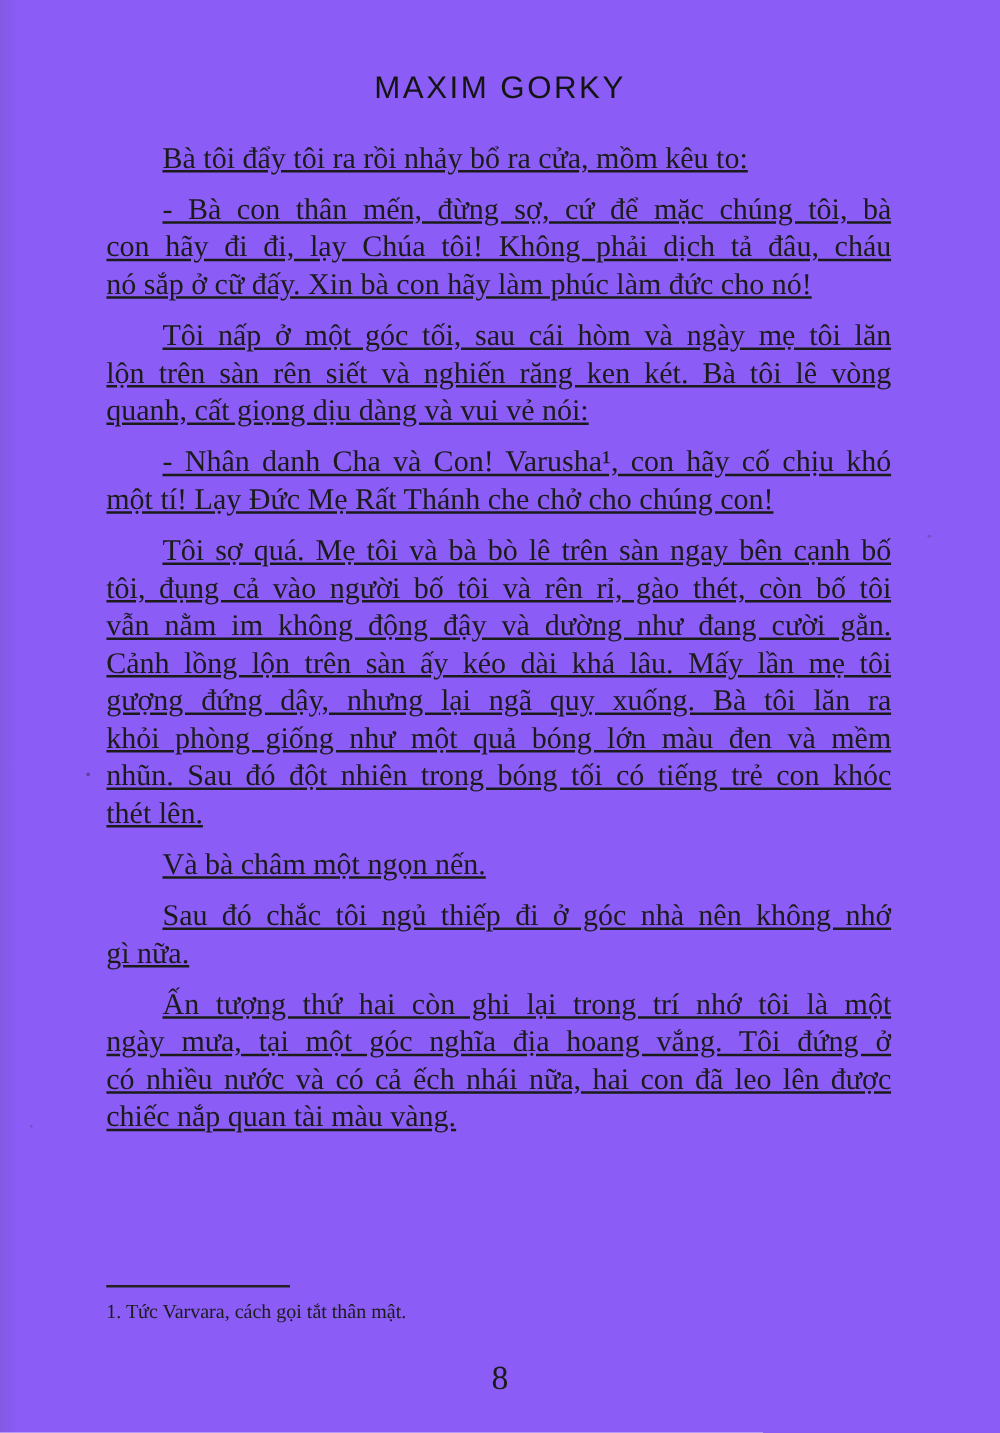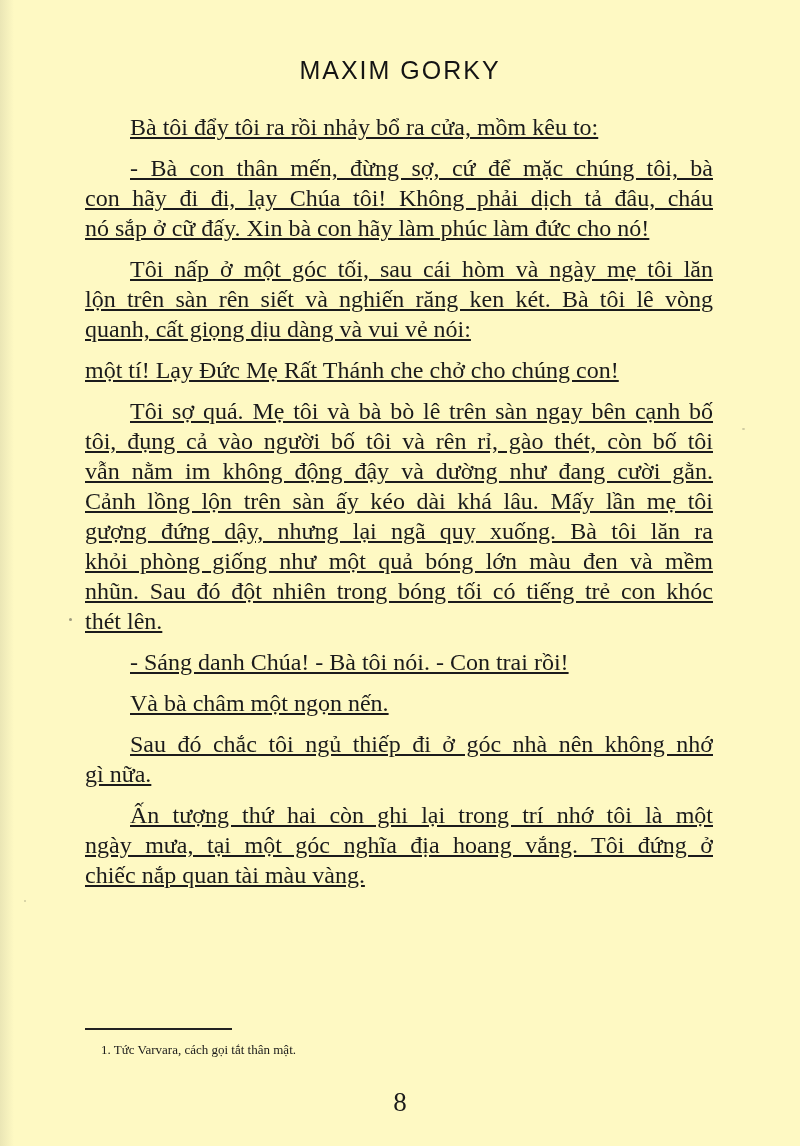--- a/index.html
+++ b/index.html
@@ -6,21 +6,21 @@
   html, body { width: 800px; height: 1146px; }
   body {
     font-family: "Liberation Serif", serif;
     background: #ffffff;
     position: relative;
     overflow: hidden;
   }
   .page {
     position: absolute;
     inset: 0;
-    background: #fef9c3;
+    background: #8b5cf6;
     color: #1b1b1b;
   }
   .edge-shade {
     position: absolute;
     left: 0; top: 0;
     width: 14px; height: 100%;
     background: linear-gradient(to right, rgba(60,60,60,0.10), rgba(60,60,60,0.0));
     pointer-events: none;
   }
   .author-header {
@@ -60,24 +60,23 @@
     top: 1028px;
     width: 147px;
     height: 2px;
     background: #222222;
   }
   .footnote-text {
     position: absolute;
     left: 85px;
     top: 1037px;
     width: 600px;
-    font-size: 13px;
+    font-size: 16px;
     line-height: 26px;
     color: #1b1b1b;
-    margin-left: 16px;
   }
   .page-number {
     position: absolute;
     top: 1087px;
     left: 0;
     width: 100%;
     text-align: center;
     font-size: 27px;
     color: #1b1b1b;
   }
@@ -106,45 +105,44 @@
         <div class="line first">- Bà con thân mến, đừng sợ, cứ để mặc chúng tôi, bà</div>
         <div class="line">con hãy đi đi, lạy Chúa tôi! Không phải dịch tả đâu, cháu</div>
         <div class="line last">nó sắp ở cữ đấy. Xin bà con hãy làm phúc làm đức cho nó!</div>
       </div>
       <div class="para">
         <div class="line first">Tôi nấp ở một góc tối, sau cái hòm và ngày mẹ tôi lăn</div>
         <div class="line">lộn trên sàn rên siết và nghiến răng ken két. Bà tôi lê vòng</div>
         <div class="line last">quanh, cất giọng dịu dàng và vui vẻ nói:</div>
       </div>
       <div class="para">
+        <div class="line first">- Nhân danh Cha và Con! Varusha¹, con hãy cố chịu khó</div>
         <div class="line last">một tí! Lạy Đức Mẹ Rất Thánh che chở cho chúng con!</div>
       </div>
       <div class="para">
         <div class="line first">Tôi sợ quá. Mẹ tôi và bà bò lê trên sàn ngay bên cạnh bố</div>
         <div class="line">tôi, đụng cả vào người bố tôi và rên rỉ, gào thét, còn bố tôi</div>
         <div class="line">vẫn nằm im không động đậy và dường như đang cười gằn.</div>
         <div class="line">Cảnh lồng lộn trên sàn ấy kéo dài khá lâu. Mấy lần mẹ tôi</div>
         <div class="line">gượng đứng dậy, nhưng lại ngã quỵ xuống. Bà tôi lăn ra</div>
         <div class="line">khỏi phòng giống như một quả bóng lớn màu đen và mềm</div>
         <div class="line">nhũn. Sau đó đột nhiên trong bóng tối có tiếng trẻ con khóc</div>
         <div class="line last">thét lên.</div>
       </div>
       <div class="para">
-        <div class="line first last">- Sáng danh Chúa! - Bà tôi nói. - Con trai rồi!</div>
-      </div>
-      <div class="para">
         <div class="line first last">Và bà châm một ngọn nến.</div>
       </div>
       <div class="para">
         <div class="line first">Sau đó chắc tôi ngủ thiếp đi ở góc nhà nên không nhớ</div>
         <div class="line last">gì nữa.</div>
       </div>
       <div class="para">
         <div class="line first">Ấn tượng thứ hai còn ghi lại trong trí nhớ tôi là một</div>
         <div class="line">ngày mưa, tại một góc nghĩa địa hoang vắng. Tôi đứng ở</div>
+        <div class="line">có nhiều nước và có cả ếch nhái nữa, hai con đã leo lên được</div>
         <div class="line last">chiếc nắp quan tài màu vàng.</div>
       </div>
     </div>
 
   <div class="footnote-rule"></div>
   <div class="footnote-text">1. Tức Varvara, cách gọi tắt thân mật.</div>
 
   <div class="page-number">8</div>
 
   <div class="speck speck1"></div>

